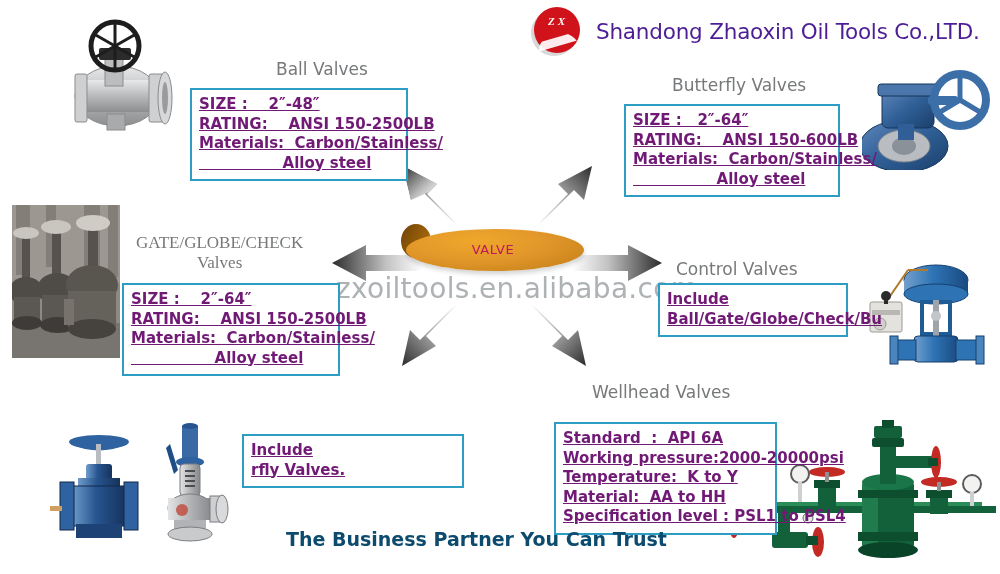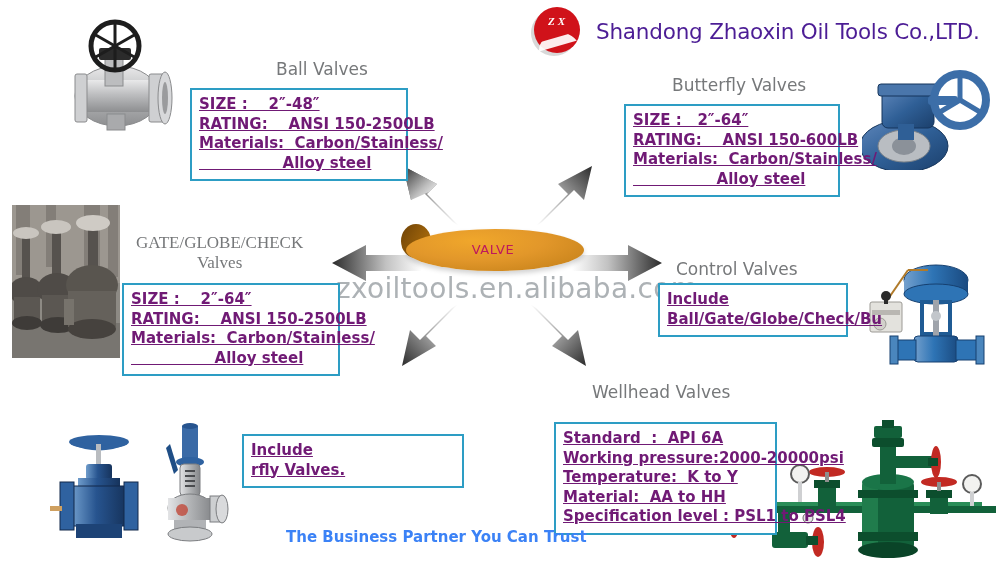--- a/index.html
+++ b/index.html
@@ -82,21 +82,21 @@
   
   .watermark {
     position: absolute; left: 336px; top: 272px;
     font-size: 28px; color: #a9aeb2; letter-spacing: .3px;
     font-family: "DejaVu Sans", sans-serif; opacity: .95;
   }
 
   
   .tagline {
     position: absolute; left: 286px; top: 528px;
-    color: #3b82f6; font-size: 15px; font-weight: bold;
+    color: #0c4a6e; font-size: 19px; font-weight: bold;
     font-family: "DejaVu Sans", sans-serif;
   }
 
   
   .photo { position: absolute; }
 </style>
 </head>
 <body>
 
 <div class="stage">

